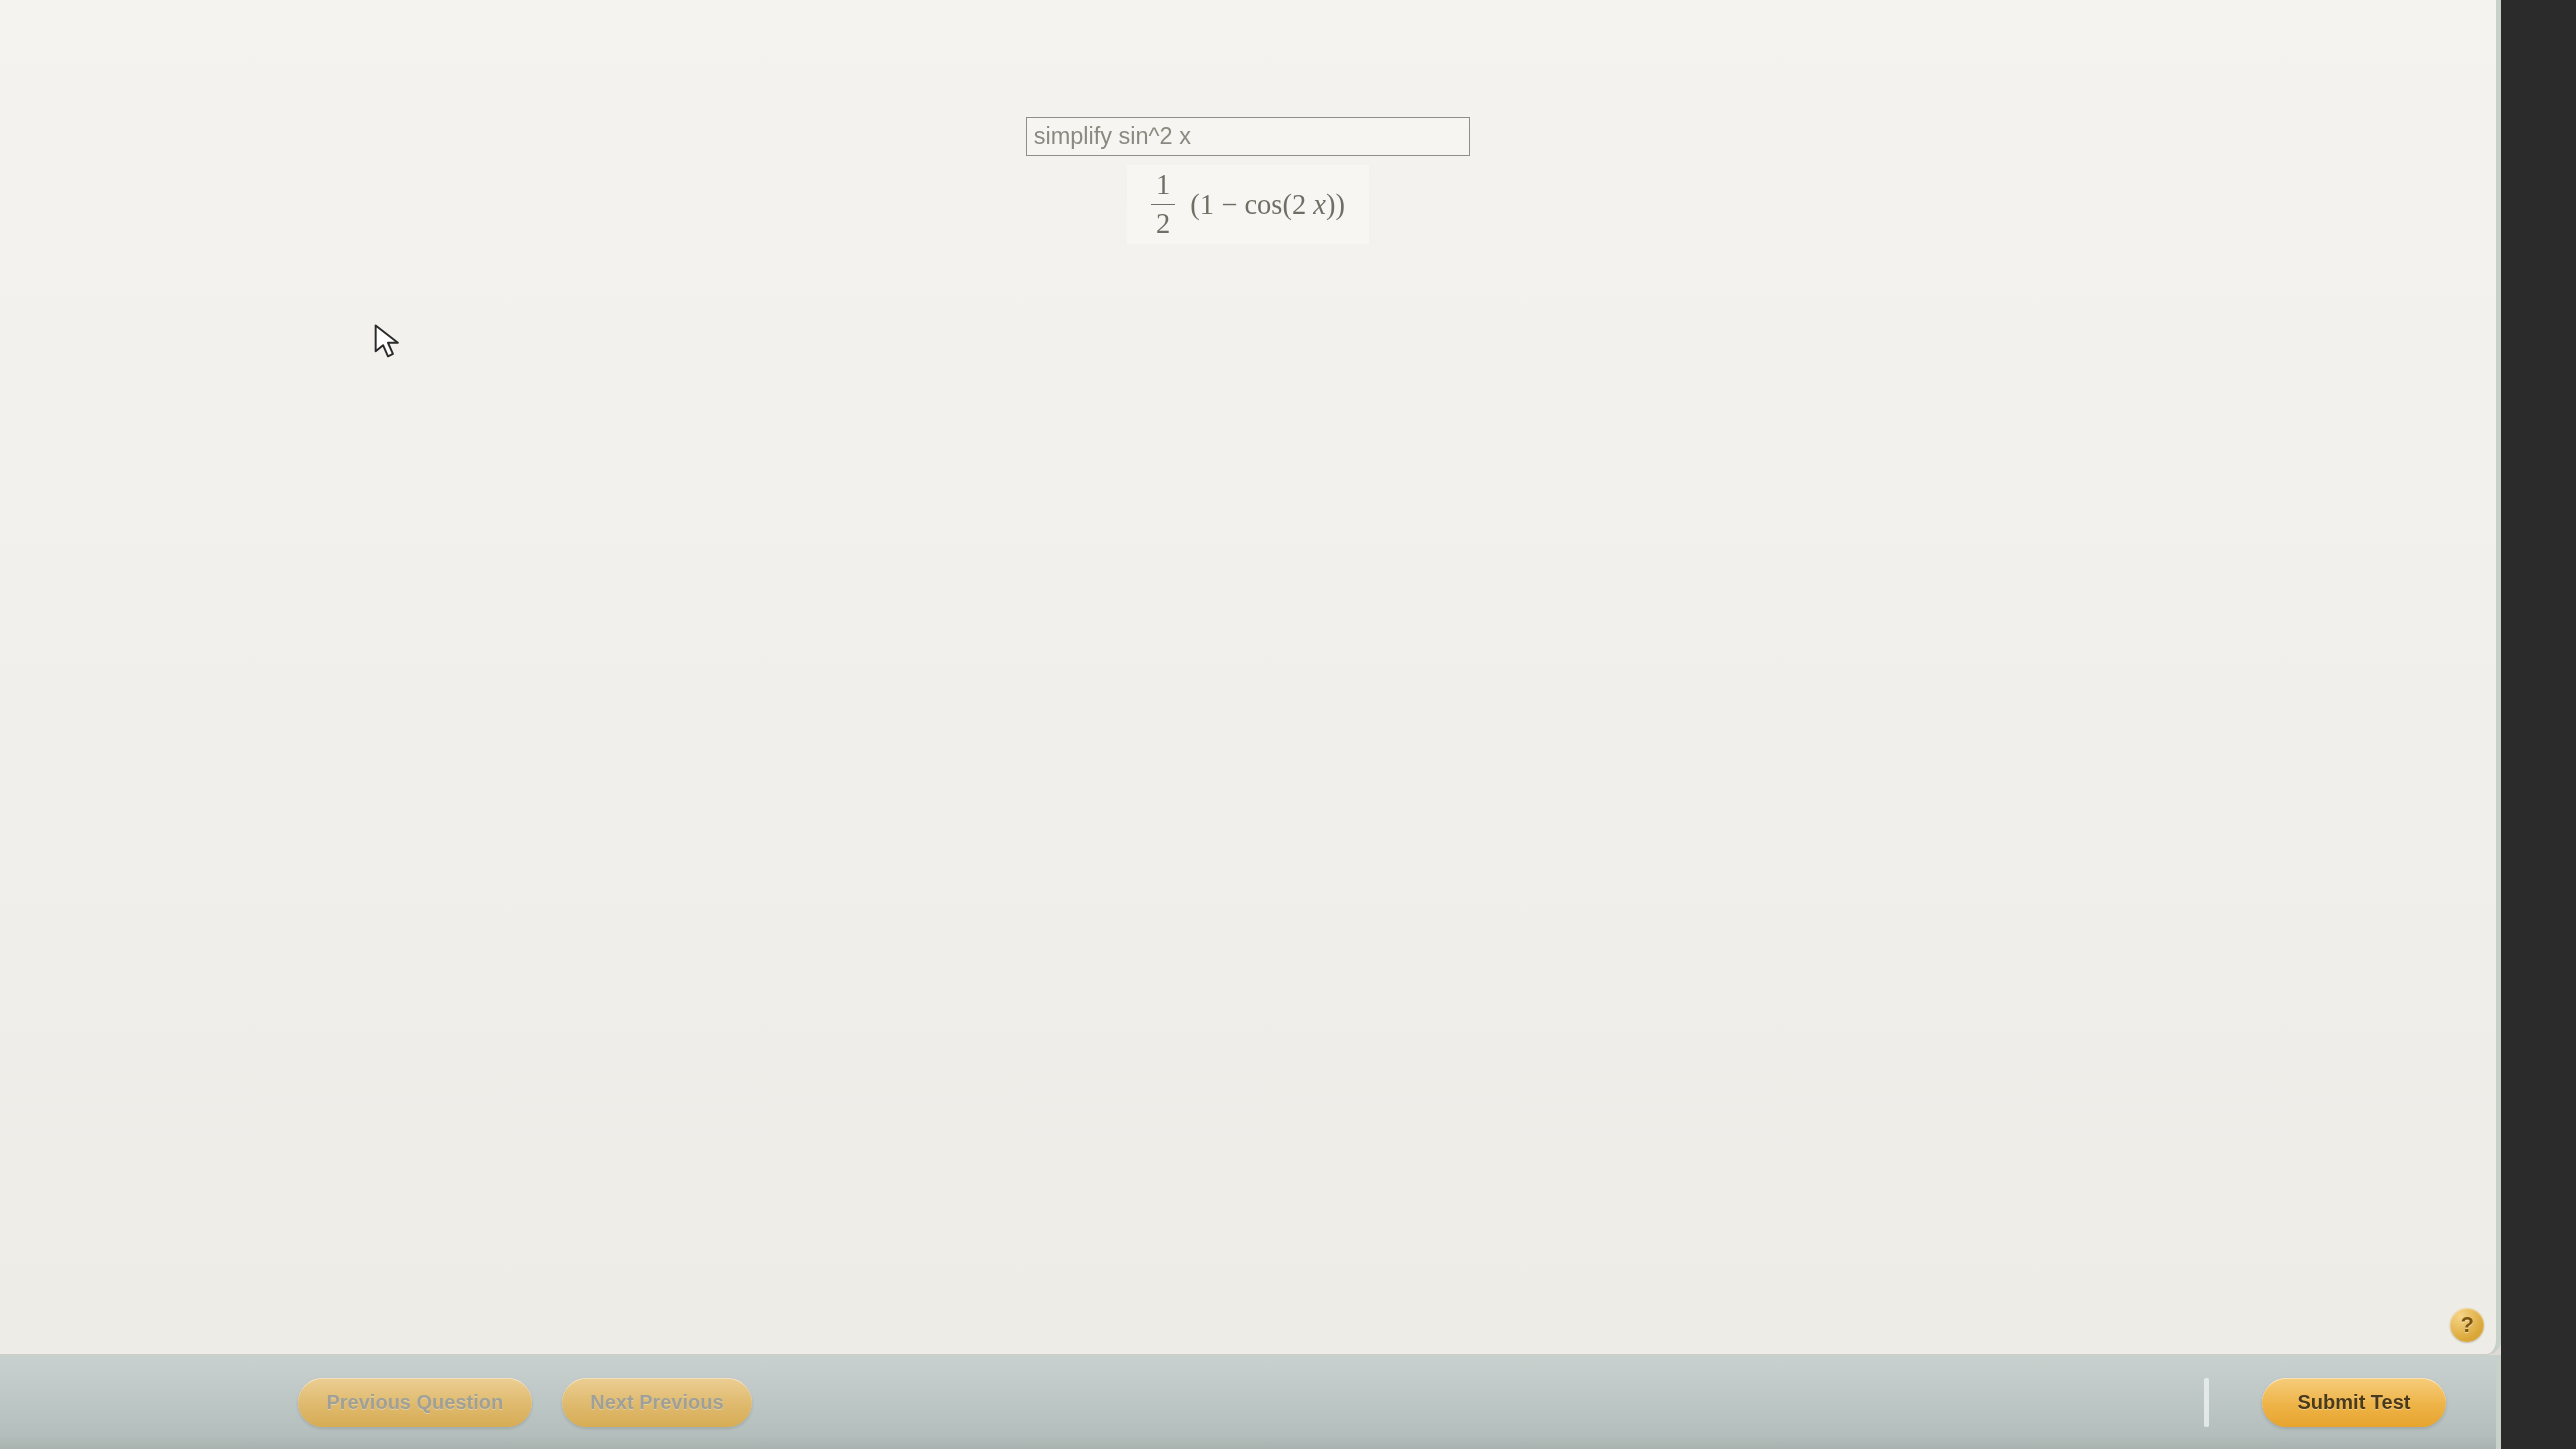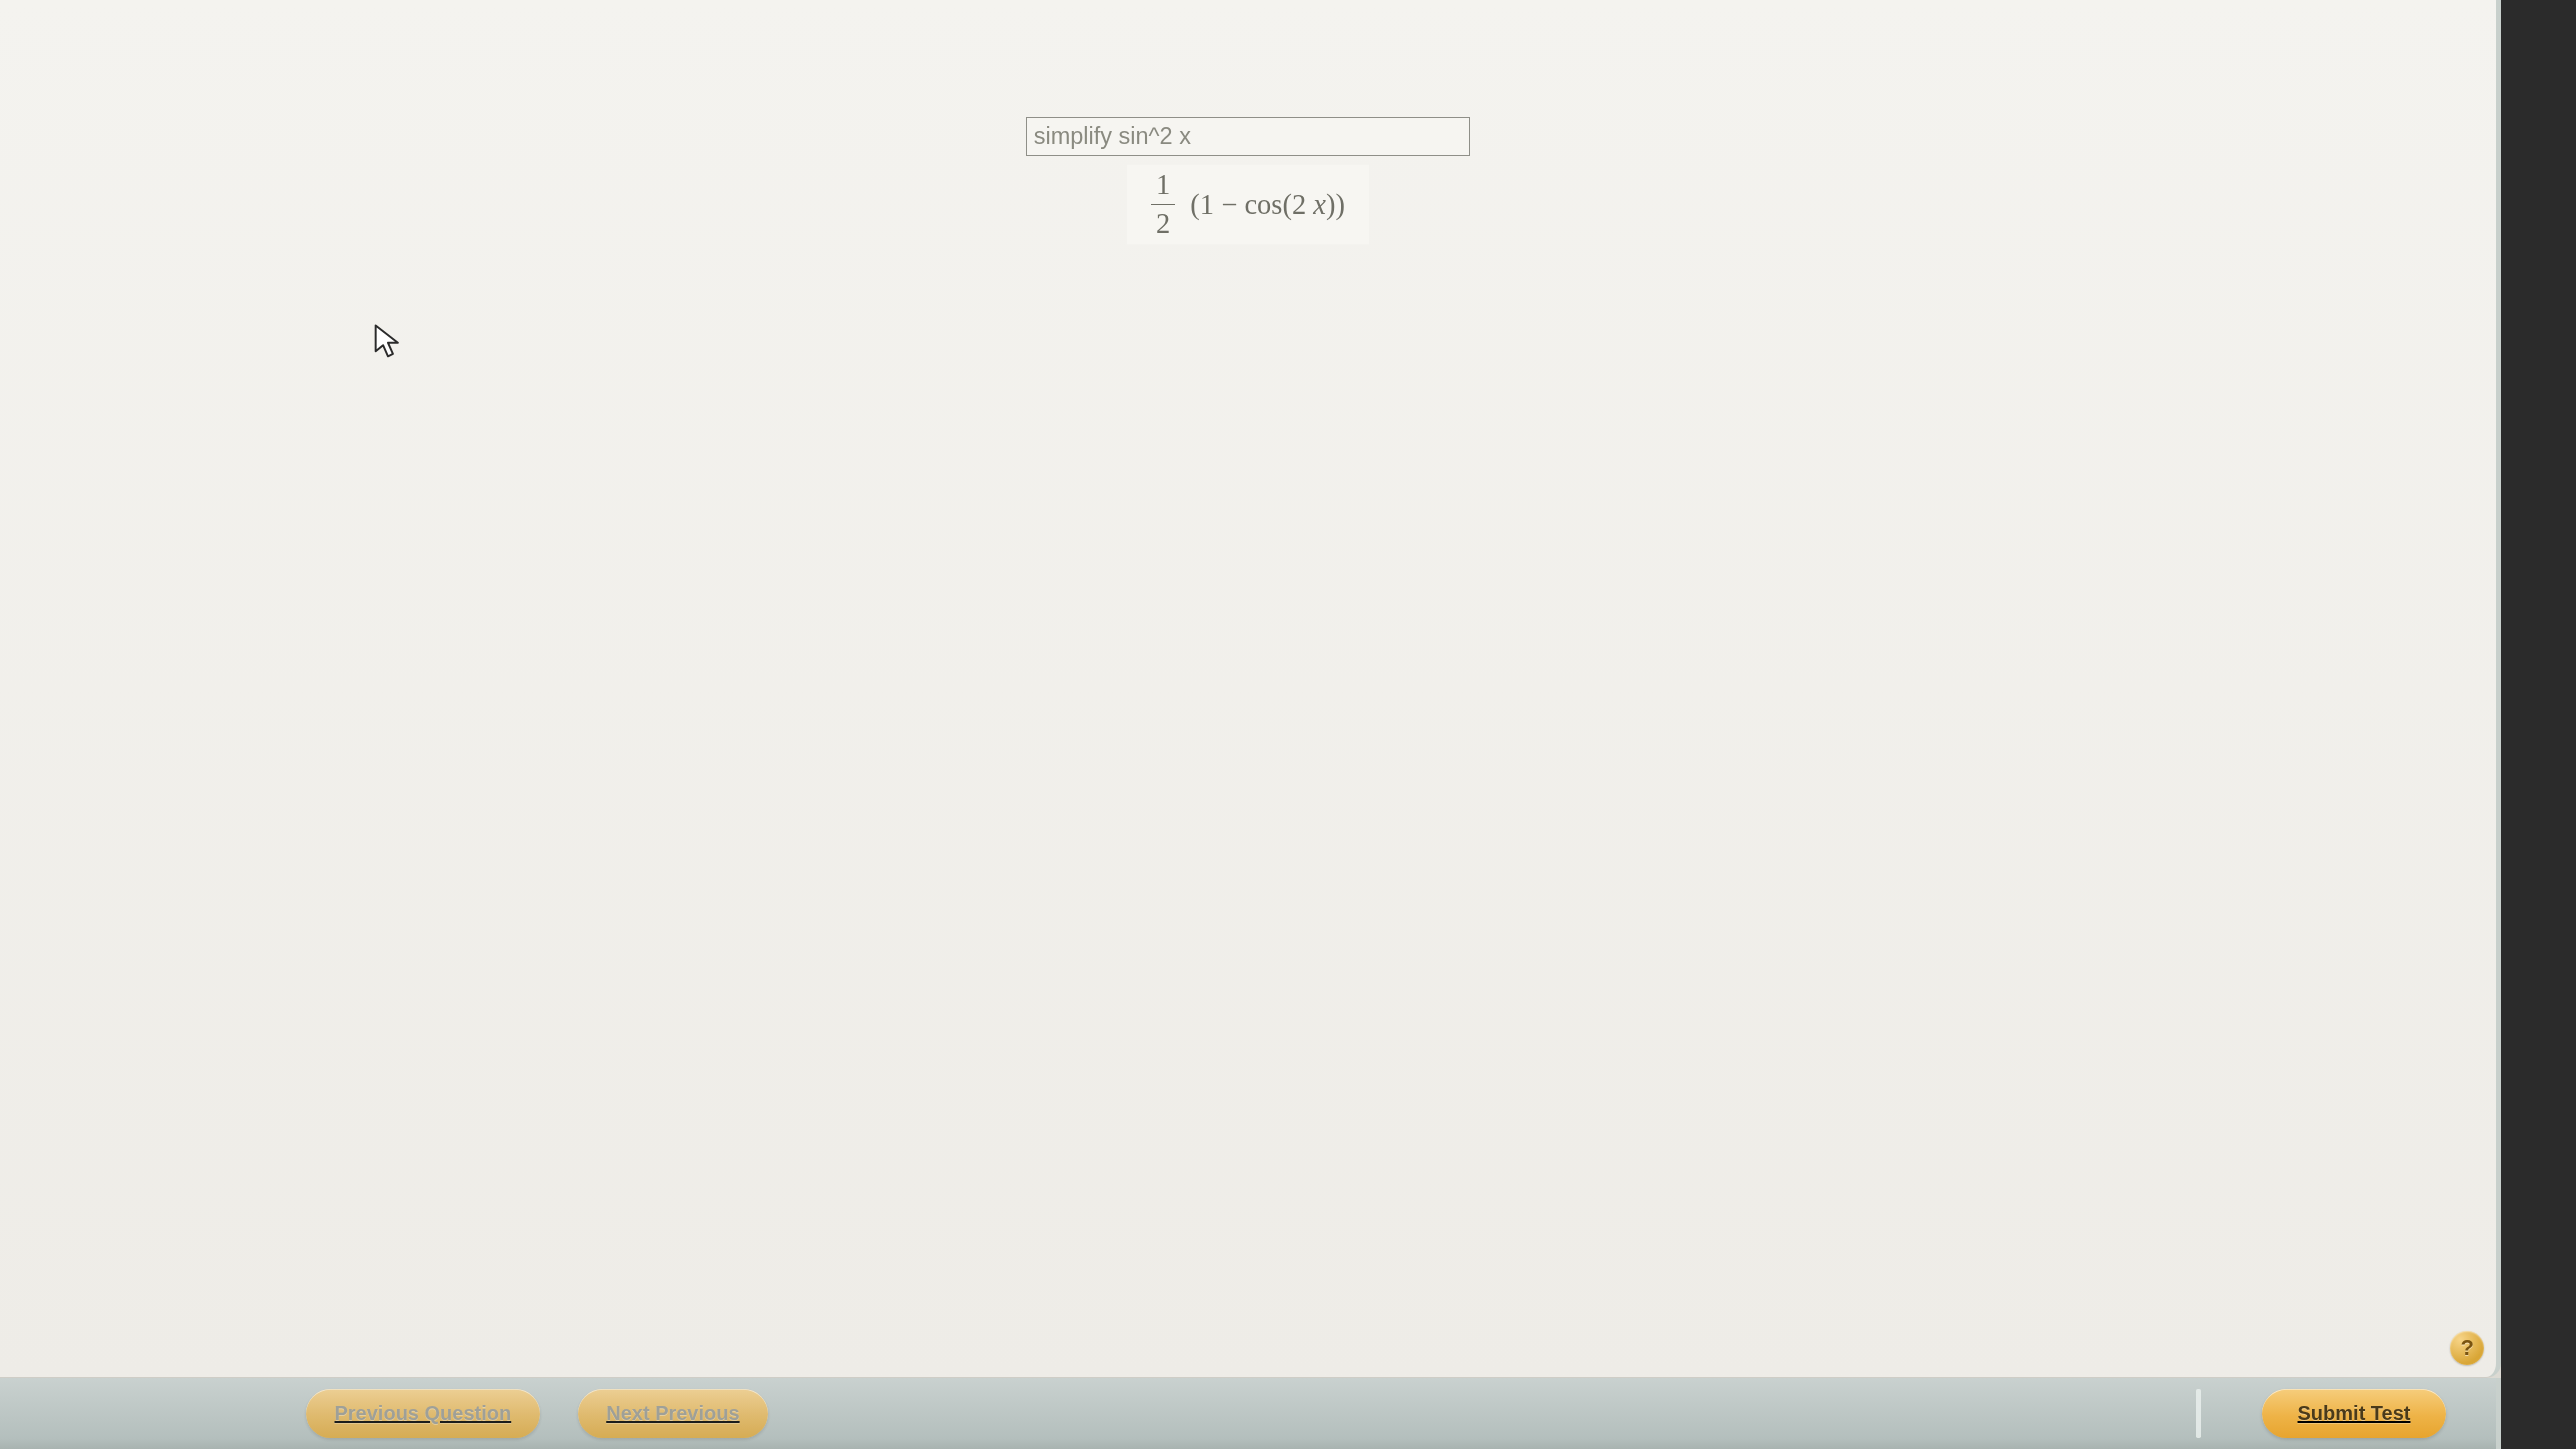--- a/index.html
+++ b/index.html
@@ -100,28 +100,27 @@
       justify-content: center;
       color: #7a5410;
       font-weight: bold;
       font-size: 22px;
       text-shadow: 0 0.8px 0 rgba(255,255,255,0.5);
       cursor: pointer;
     }
 
     
     .footer {
-      height: 71px;
+      height: 94px;
       background: linear-gradient(180deg, #c9d1cf 0%, #b4bfbd 85%, #a8b3b0 100%);
       display: flex;
       align-items: center;
       padding: 0 50px;
-      gap: 38px;
+      gap: 30px;
       border-right: 5px solid #c8d0cc;
-      text-decoration: underline;
     }
     .footer-spacer { flex: 1; }
     .divider {
       width: 5px; height: 49px;
       background: #e9efec;
       border-radius: 1.7px;
       opacity: 0.85;
       margin: 0 23.5px;
     }
 

